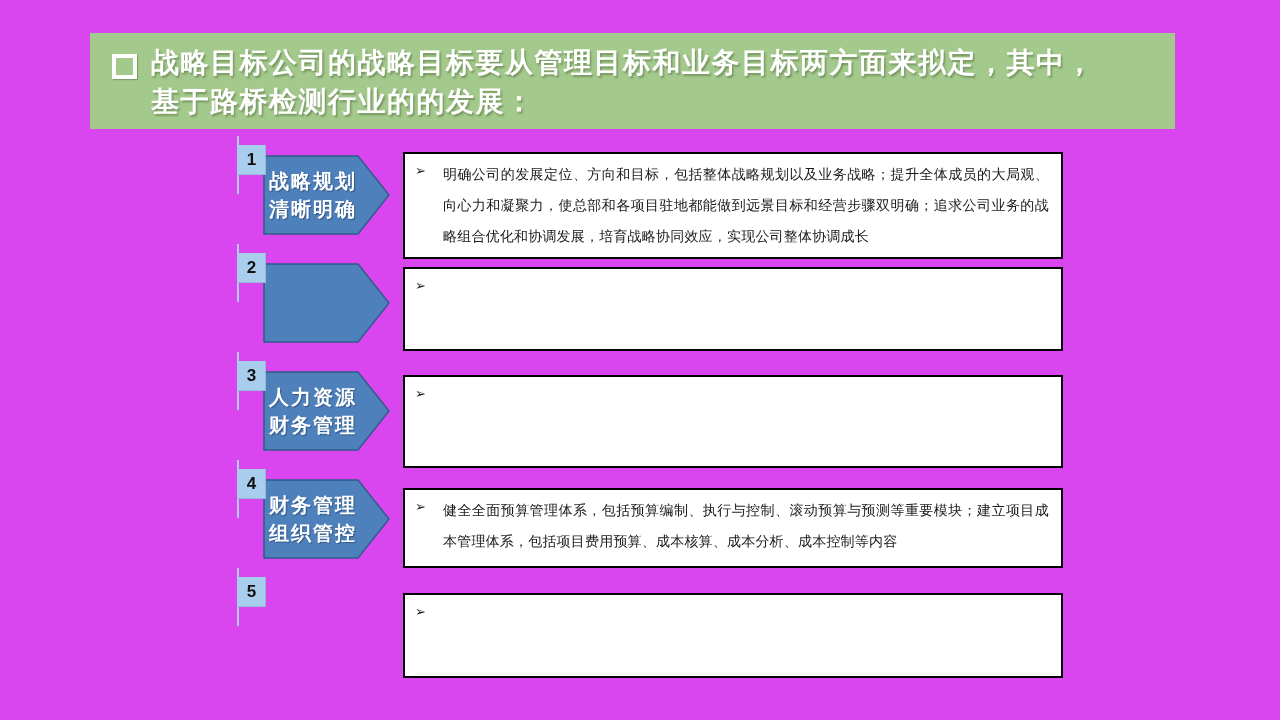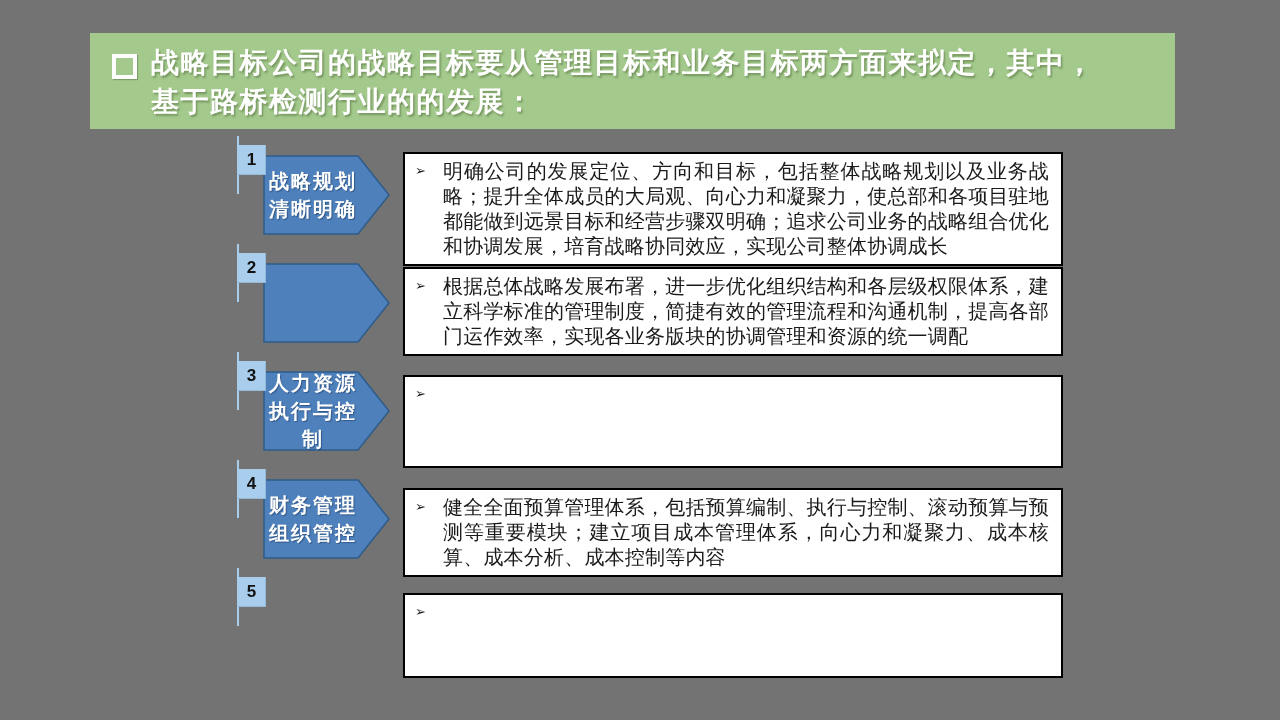--- a/index.html
+++ b/index.html
@@ -1,17 +1,17 @@
 <!DOCTYPE html>
 <html><head>
 <meta charset="utf-8">
 <style>
   html,body{margin:0;padding:0;background:#e9e9e9;}
   .slide{
-    position:relative;width:1280px;height:720px;background:#737373;
+    position:relative;width:1280px;height:720px;background:#d946ef;
     font-family:"DejaVu Serif","Liberation Serif",serif;overflow:hidden;
   }
   
   .banner{
     position:absolute;left:90px;top:33px;width:1085px;height:96px;
     background:#a4c98c;display:flex;align-items:flex-start;
     padding:10px 0 0 22px;box-sizing:border-box;
   }
   .sq-bullet{
     display:inline-block;width:17px;height:17px;border:4px solid #ffffff;
@@ -54,21 +54,21 @@
   .row-1 .box{top:7px;min-height:90px;}
   .row-2 .box{top:14px;min-height:84px;}
   .row-3 .box{top:14px;min-height:93px;}
   .row-4 .box{top:19px;min-height:80px;}
   .row-5 .box{top:16px;min-height:85px;}
   .bullet{
     flex:0 0 28px;font-size:13px;color:#1a1a1a;padding-top:4px;
     font-family:"DejaVu Sans",sans-serif;
   }
   .body-text{
-    margin:0;flex:1;font-size:20px;line-height:25px;color:#1a1a1a;
+    margin:0;flex:1;font-size:14px;line-height:31px;color:#1a1a1a;
     text-align:justify;letter-spacing:.2px;
   }
 </style>
 </head>
 <body>
 
 <div class="slide">
 
   <header class="banner">
     <span class="sq-bullet"></span>
@@ -97,52 +97,51 @@
   <section class="row row-2">
     <div class="tick"></div>
     <div class="badge">2</div>
     <div class="arrow">
       <svg width="127" height="80" viewBox="0 0 127 80">
         <polygon points="1,1 95,1 126,40 95,79 1,79" stroke="#2e5c8a" stroke-width="1.5" fill="#4e80bc"></polygon>
       </svg>
     </div>
     <div class="box">
       <span class="bullet">➢</span>
-      <p class="body-text">根据总体战略发展布署，进一步优化组织结构和各层级权限体系，建立科学标准的管理制度，简捷有效的管理流程和沟通机制，提高各部门运作效率，实现各业务版块的协调管理和资源的统一调配</p>
     </div>
   </section>
 
   <section class="row row-3">
     <div class="tick"></div>
     <div class="badge">3</div>
     <div class="arrow">
       <svg width="127" height="80" viewBox="0 0 127 80">
         <polygon points="1,1 95,1 126,40 95,79 1,79" stroke="#2e5c8a" stroke-width="1.5" fill="#4e80bc"></polygon>
       </svg>
       <div class="arrow-label">人力资源
-执行与控制</div>
+财务管理</div>
     </div>
     <div class="box">
       <span class="bullet">➢</span>
     </div>
   </section>
 
   <section class="row row-4">
     <div class="tick"></div>
     <div class="badge">4</div>
     <div class="arrow">
       <svg width="127" height="80" viewBox="0 0 127 80">
         <polygon points="1,1 95,1 126,40 95,79 1,79" stroke="#2e5c8a" stroke-width="1.5" fill="#4e80bc"></polygon>
       </svg>
       <div class="arrow-label">财务管理
 组织管控</div>
     </div>
     <div class="box">
       <span class="bullet">➢</span>
-      <p class="body-text">健全全面预算管理体系，包括预算编制、执行与控制、滚动预算与预测等重要模块；建立项目成本管理体系，向心力和凝聚力、成本核算、成本分析、成本控制等内容</p>
+      <p class="body-text">健全全面预算管理体系，包括预算编制、执行与控制、滚动预算与预测等重要模块；建立项目成本管理体系，包括项目费用预算、成本核算、成本分析、成本控制等内容</p>
     </div>
   </section>
 
   <section class="row row-5">
     <div class="tick"></div>
     <div class="badge">5</div>
     <div class="box">
       <span class="bullet">➢</span>
     </div>
   </section>

